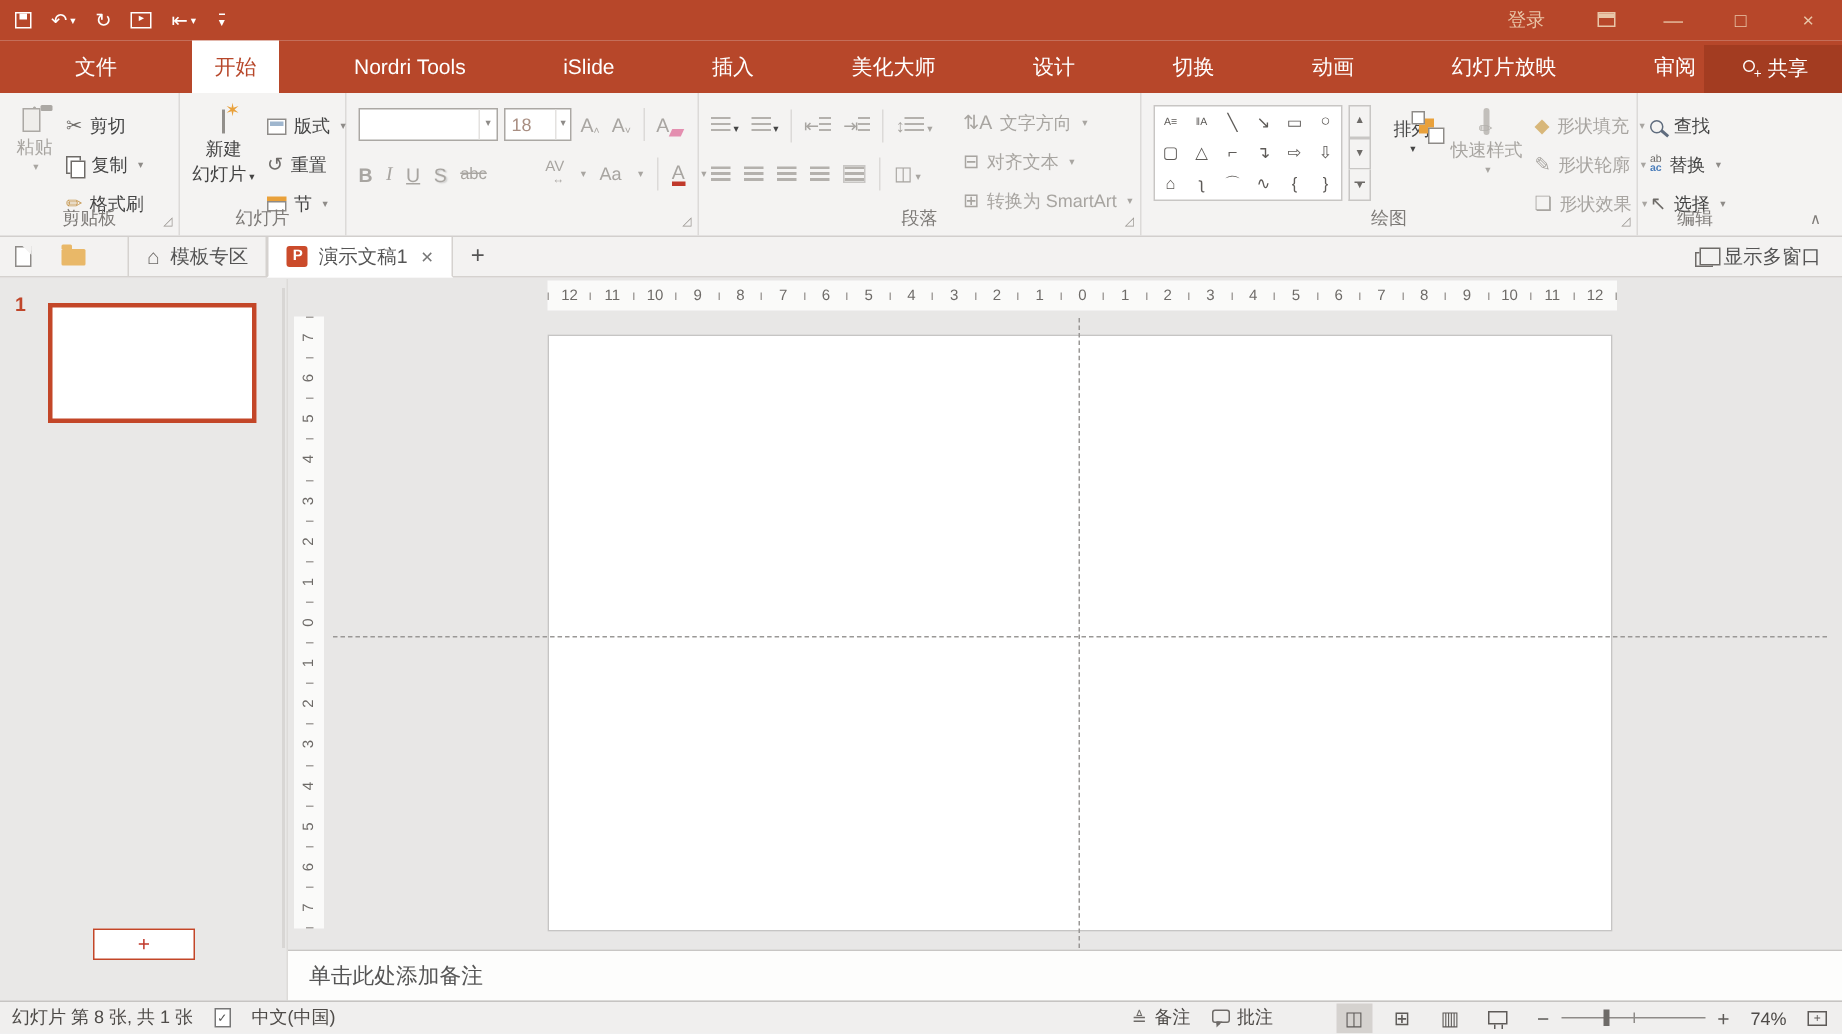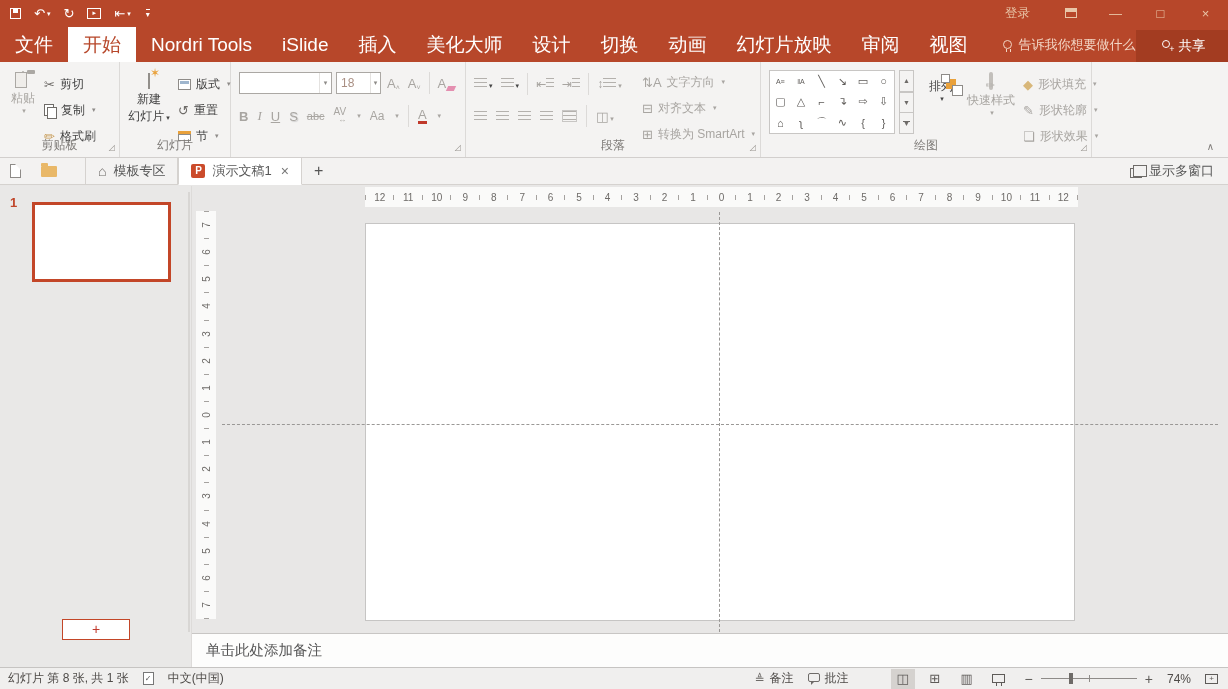--- a/index.html
+++ b/index.html
@@ -16,21 +16,21 @@
   .mini-screen { display:inline-block; width:14px; height:11px; border:1.5px solid #fff; font-size:7px; line-height:8px; text-align:center; }
   .tb-title { position:absolute; left:300px; right:300px; top:0; height:27px; line-height:27px; text-align:center; font-size:13px; color:#F4E3DB; white-space:nowrap; }
   .win { position:absolute; right:0; top:0; height:27px; display:flex; align-items:center; color:#E9C6A8; }
   .win .wbtn { width:45px; text-align:center; font-size:13px; }
   .signin { padding:0 18px; font-size:12.5px; }
   .i-ribopts { display:inline-block; width:12px; height:10px; border:1px solid #E9C6A8; position:relative; }
   .i-ribopts:before { content:""; position:absolute; top:0; left:0; right:0; height:3px; background:#E9C6A8; }
 
   
   .tabsrow { position:absolute; top:27px; left:0; right:0; height:35px; background:#B7472A; display:flex; align-items:stretch; }
-  .rtab { height:35px; line-height:35px; padding:0 15px; color:#fff; font-size:19px; white-space:nowrap; }
+  .rtab { height:35px; line-height:35px; padding:0 15px; color:#fff; font-size:14px; white-space:nowrap;margin-left:35px; }
   .rtab.active { background:#fff; color:#B7472A; }
   .tellme { display:flex; align-items:center; gap:7px; color:#F2D5C4; font-size:13px; padding-left:20px; }
   .i-bulb { display:inline-block; width:9px; height:9px; border:1.5px solid #F2D5C4; border-radius:50%; position:relative; }
   .i-bulb:after { content:""; position:absolute; left:2px; top:8px; width:3px; height:3px; border-left:1.5px solid #F2D5C4; border-right:1.5px solid #F2D5C4; }
   .share-btn { position:absolute; right:0; top:3px; height:32px; width:92px; background:#A33C21; color:#fff; display:flex; align-items:center; justify-content:center; gap:7px; font-size:13.5px; }
   .i-person { display:inline-block; width:13px; height:12px; position:relative; }
   .i-person:before { content:""; position:absolute; left:3px; top:0; width:6px; height:6px; border:1.5px solid #fff; border-radius:50%; }
   .i-person:after { content:"+"; position:absolute; right:-3px; bottom:-2px; font-size:9px; color:#fff; }
 
   
@@ -267,21 +267,21 @@
         <span class="fbtn">A<sup>˅</sup></span>
         <span class="sep"></span>
         <span class="fbtn">A<span class="erz"></span></span>
       </div>
       <div class="rowbtn" style="left:8px;top:42px;gap:9px;color:#A8A5A1;">
         <b style="font-size:13px;">B</b>
         <i style="font-family:'Liberation Serif',serif;font-size:13px;">I</i>
         <u style="font-size:13px;">U</u>
         <span style="font-size:13px;text-shadow:1px 1px 1px #CCC;">S</span>
         <span style="text-decoration:line-through;font-size:11px;">abc</span>
-        <span style="display:inline-flex;flex-direction:column;align-items:flex-end;line-height:8px;">
+        <span style="display:inline-flex;flex-direction:column;align-items:flex-end;line-height:8px;margin-left:30px;">
             <span style="font-size:10px;">AV</span>
             <span style="font-size:8px;">↔</span>
           </span>
           <span class="dd">▾</span>
         <span style="font-size:12px;">Aa</span>
           <span class="dd">▾</span>
         <span class="sep"></span>
         <span class="i-fontcolor">A</span>
           <span class="dd">▾</span>
       </div>
@@ -378,20 +378,37 @@
       </div>
       <div class="rowbtn dis" style="left:262px;top:61px;height:26px;">
         <span class="gico dis">❏</span>
         <span>形状效果</span>
           <span class="dd">▾</span>
       </div>
       <div class="glabel">绘图</div>
       <span class="launcher">◿</span>
     </div>
 
+    <div class="group" style="width:76px;border-right:none;">
+      <div class="rowbtn" style="left:8px;top:9px;height:26px;">
+        <span class="i-find"></span>
+        <span>查找</span>
+      </div>
+      <div class="rowbtn" style="left:8px;top:35px;height:26px;">
+        <span class="i-replace">ab<br><b>ac</b></span>
+        <span>替换</span>
+          <span class="dd" style="color:#8E8B88;">▾</span>
+      </div>
+      <div class="rowbtn" style="left:8px;top:61px;height:26px;">
+        <span class="gico">↖</span>
+        <span>选择</span>
+          <span class="dd" style="color:#8E8B88;">▾</span>
+      </div>
+      <div class="glabel">编辑</div>
+    </div>
 
     <span class="collapse">∧</span>
   </div>
 
   <div class="tabbar">
     <span class="tbitem">
         <span class="i-page"></span>
       </span>
     <span class="tbitem">
         <span class="i-folder"></span>

